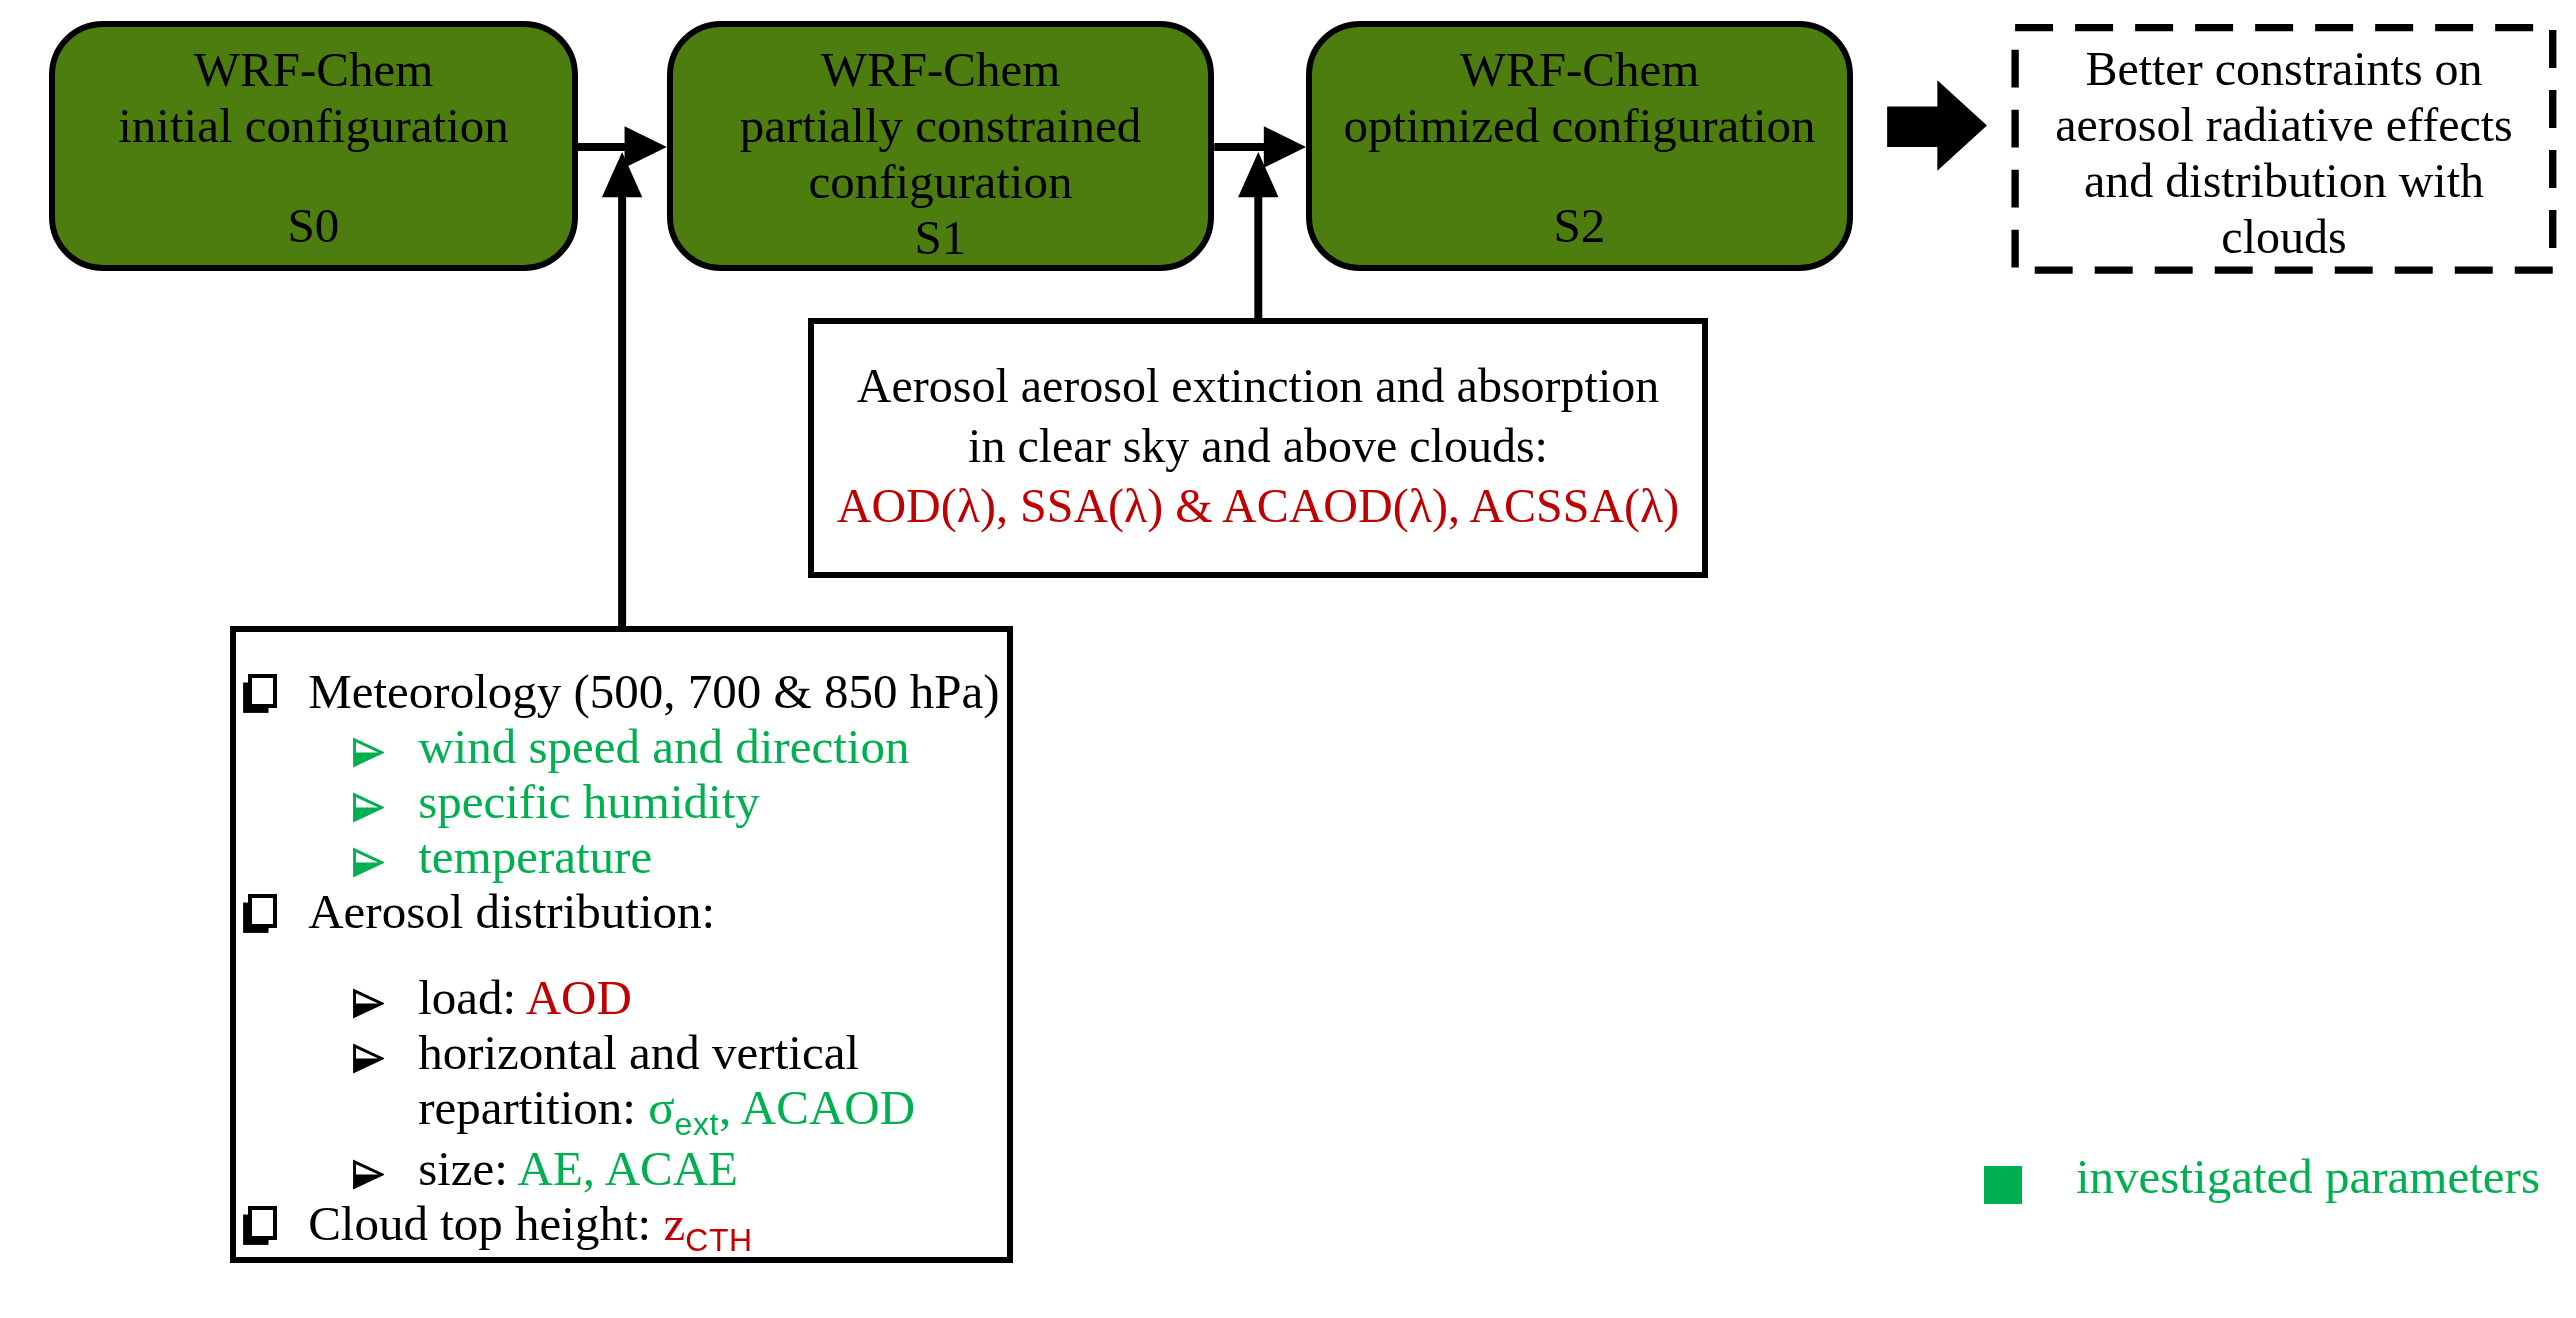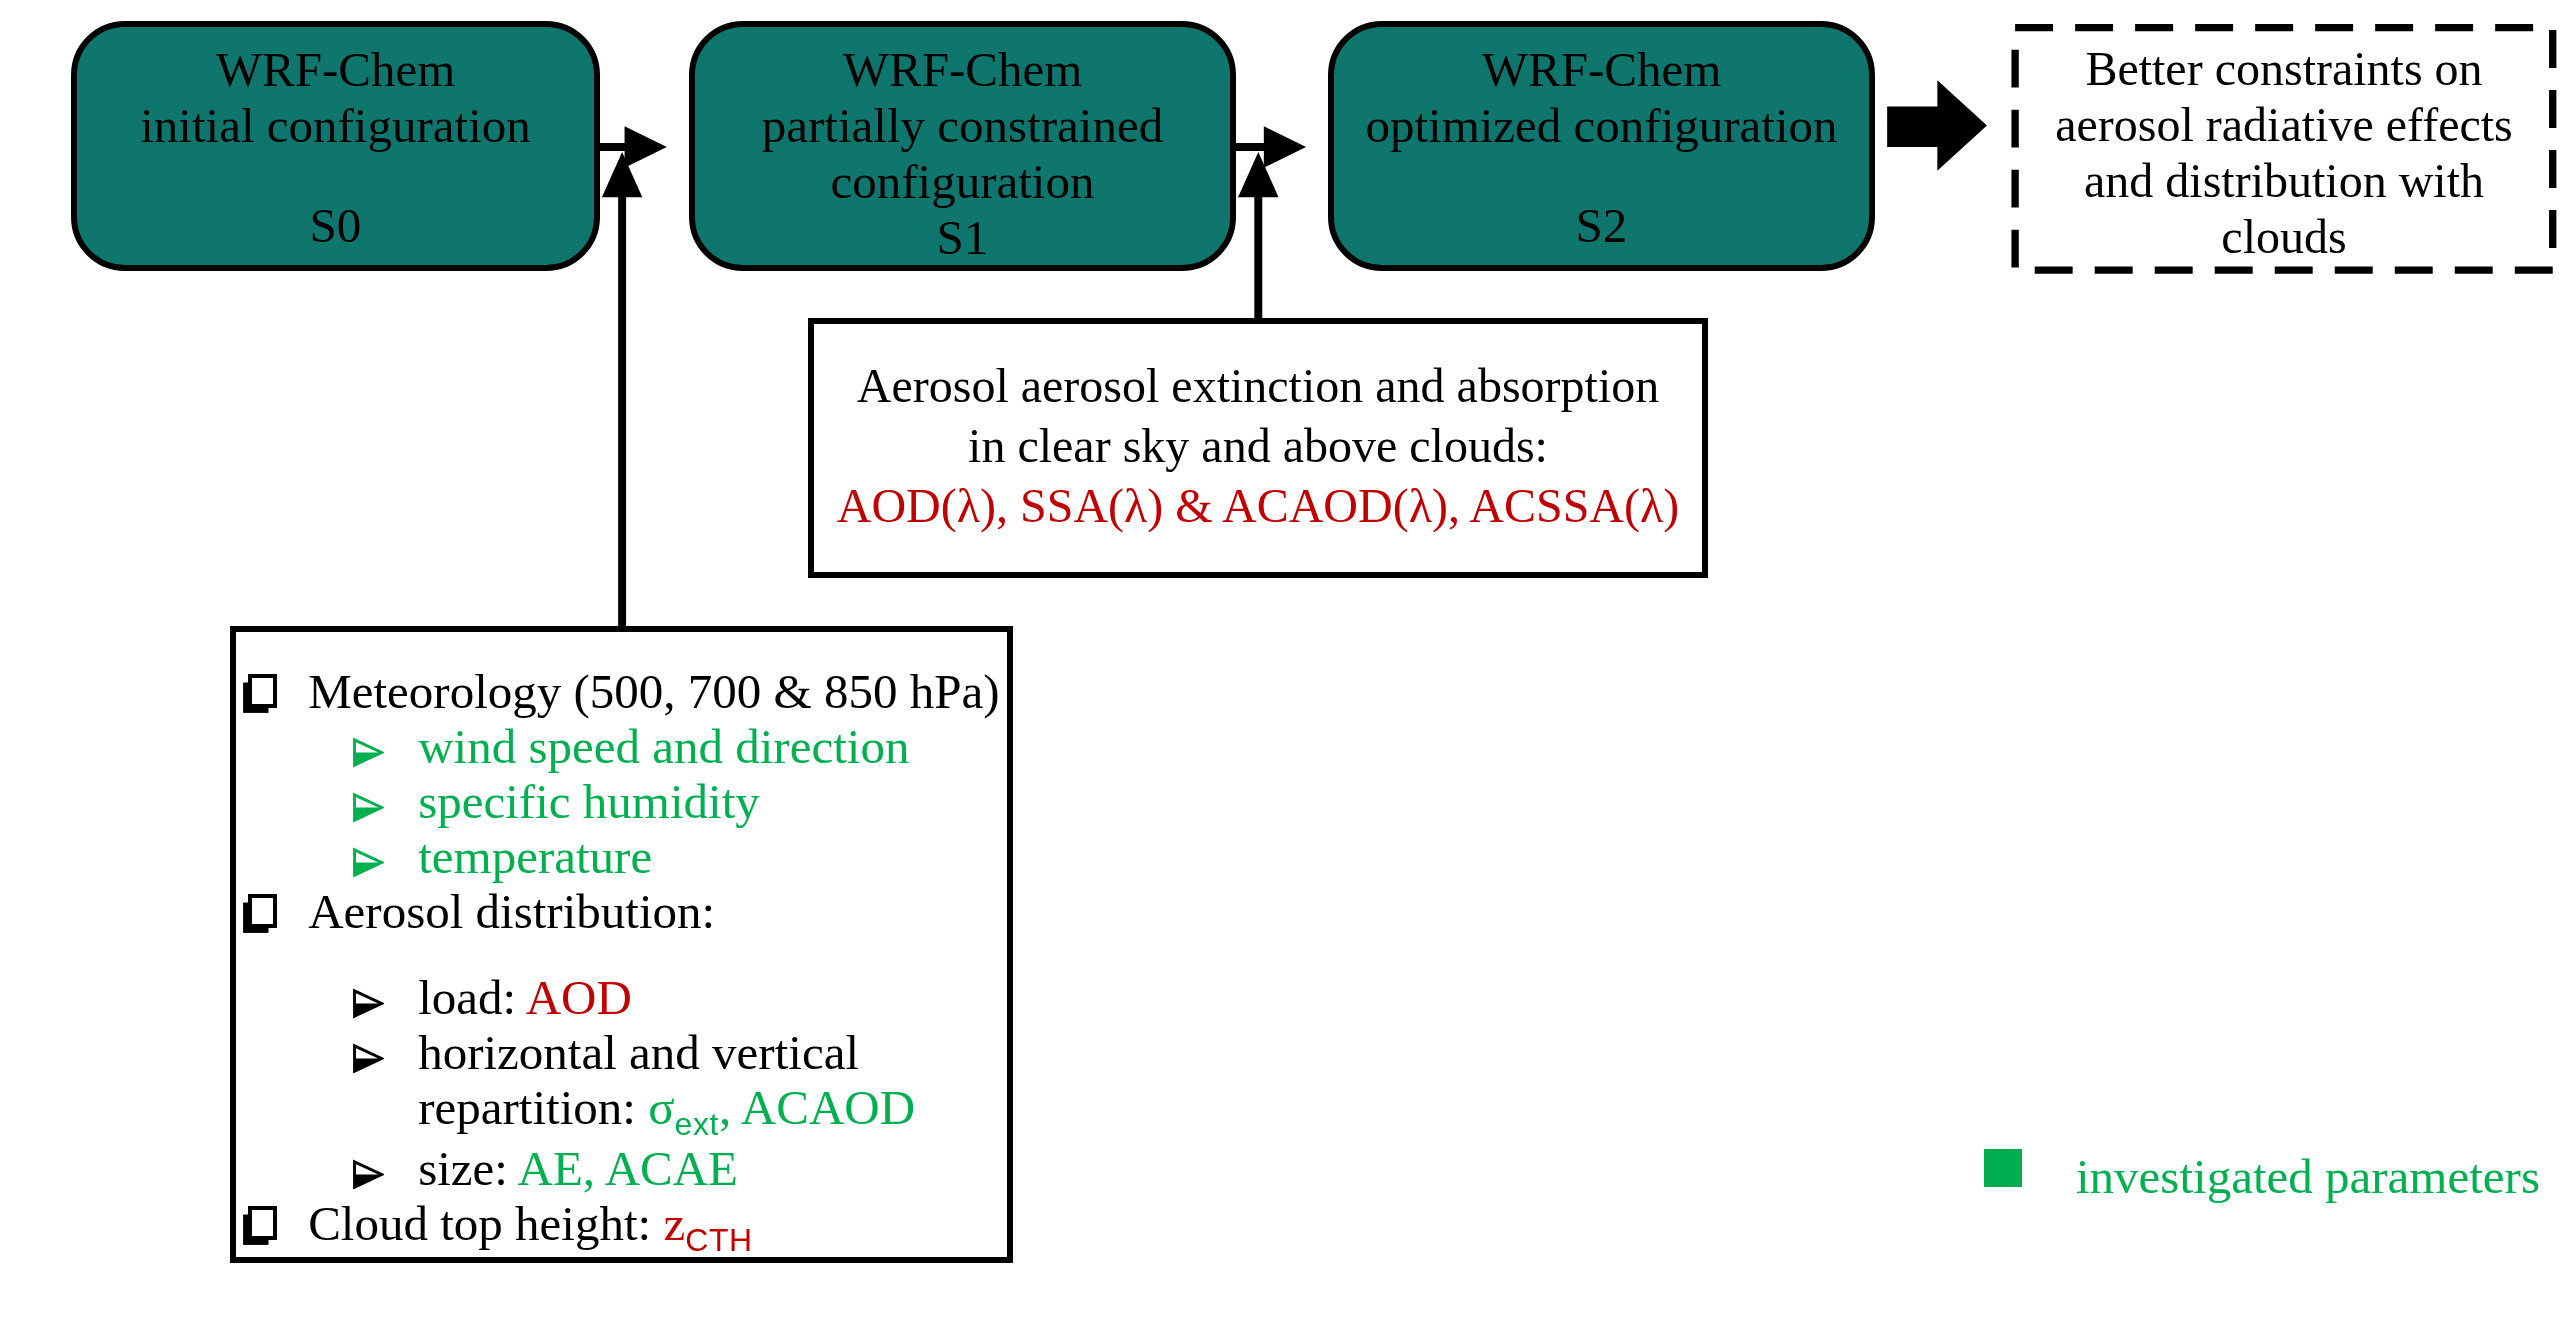--- a/index.html
+++ b/index.html
@@ -1,21 +1,21 @@
 <!DOCTYPE html>
 <html style="font-size:9.8px"><head>
 <meta charset="utf-8">
 <style>
   html,body{margin:0;padding:0;background:#ffffff;}
   #canvas{position:relative;width:2576px;height:1319px;background:#fff;overflow:hidden;
           font-family:"Liberation Serif","DejaVu Serif",serif;color:#000;}
   #connectors{position:absolute;left:0;top:0;width:2576px;height:1319px;z-index:1;}
-  .sbox{position:absolute;z-index:2;background:#0f766e;border:6.7px solid #000;border-radius:54px;
+  .sbox{position:absolute;z-index:2;background:#4d7c0f;border:6.7px solid #000;border-radius:54px;
         box-sizing:border-box;display:flex;flex-direction:column;justify-content:space-between;
-        align-items:center;text-align:center;padding:14.7px 4.9px 11px;margin-left:22px;}
+        align-items:center;text-align:center;padding:14.7px 4.9px 11px;}
   .sbox .slines div{line-height:56px;font-size:49px;white-space:nowrap;}
   .sbox .slabel{line-height:56px;font-size:49px;}
   .plainbox{position:absolute;z-index:2;background:#fff;border:6.7px solid #000;box-sizing:border-box;
         text-align:center;}
   .obs{padding-top:32px;}
   .obs div{line-height:60px;font-size:48px;white-space:nowrap;}
   .outcome{position:absolute;z-index:2;box-sizing:border-box;text-align:center;padding-top:16px;}
   .outcome div{line-height:56px;font-size:48px;white-space:nowrap;}
   #checklist{position:absolute;z-index:2;left:230px;top:626px;width:783px;height:637px;
         background:#fff;border:6.7px solid #000;box-sizing:border-box;padding:32px 6.1px 0 12.2px;
@@ -26,21 +26,21 @@
   #checklist .gap{margin-top:31px;}
   .bullet{display:inline-block;}
   .b1{width:60px;}
   .b2{width:66px;}
   .sq{display:inline-block;width:21px;height:26px;border:4.9px solid #000;
       box-shadow:-6.7px 6.7px 0 -1.8px #000;vertical-align:0px;background:#fff;}
   .arrowglyph{width:32px;height:31px;vertical-align:-4.9px;}
   .sub{font-size:32px;font-family:"Liberation Sans","DejaVu Sans",sans-serif;
        position:relative;top:11px;letter-spacing:0.6px;}
   #legend{position:absolute;z-index:2;left:1984px;top:1149px;}
-  .legrow{display:flex;align-items:flex-start;height:55px;margin-bottom:21px;white-space:nowrap;}
+  .legrow{display:flex;align-items:flex-end;height:55px;margin-bottom:21px;white-space:nowrap;}
   .legswatch{width:38px;height:38px;margin-right:54px;flex:0 0 auto;}
   .legrow span{font-size:49px;line-height:55px;}
 </style>
 </head>
 <body>
 
 <div id="canvas">
 
   <svg id="connectors" viewBox="0 0 4207 2154">
 

